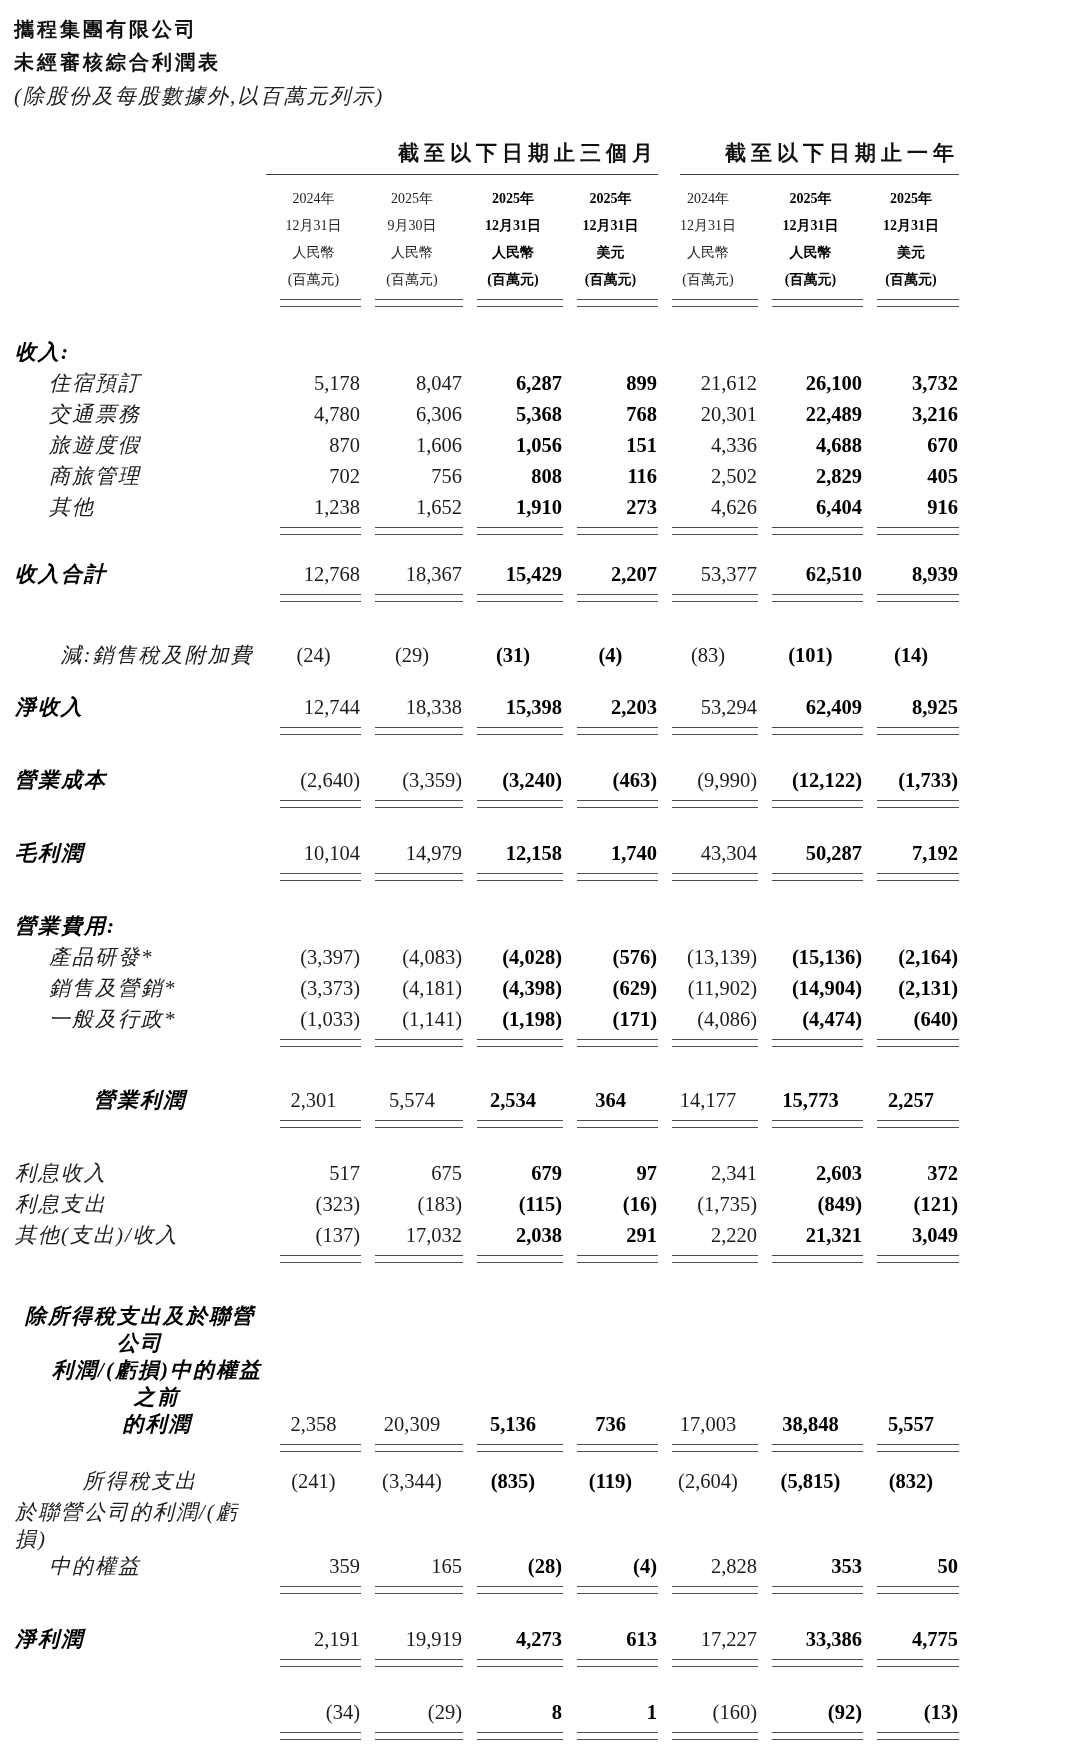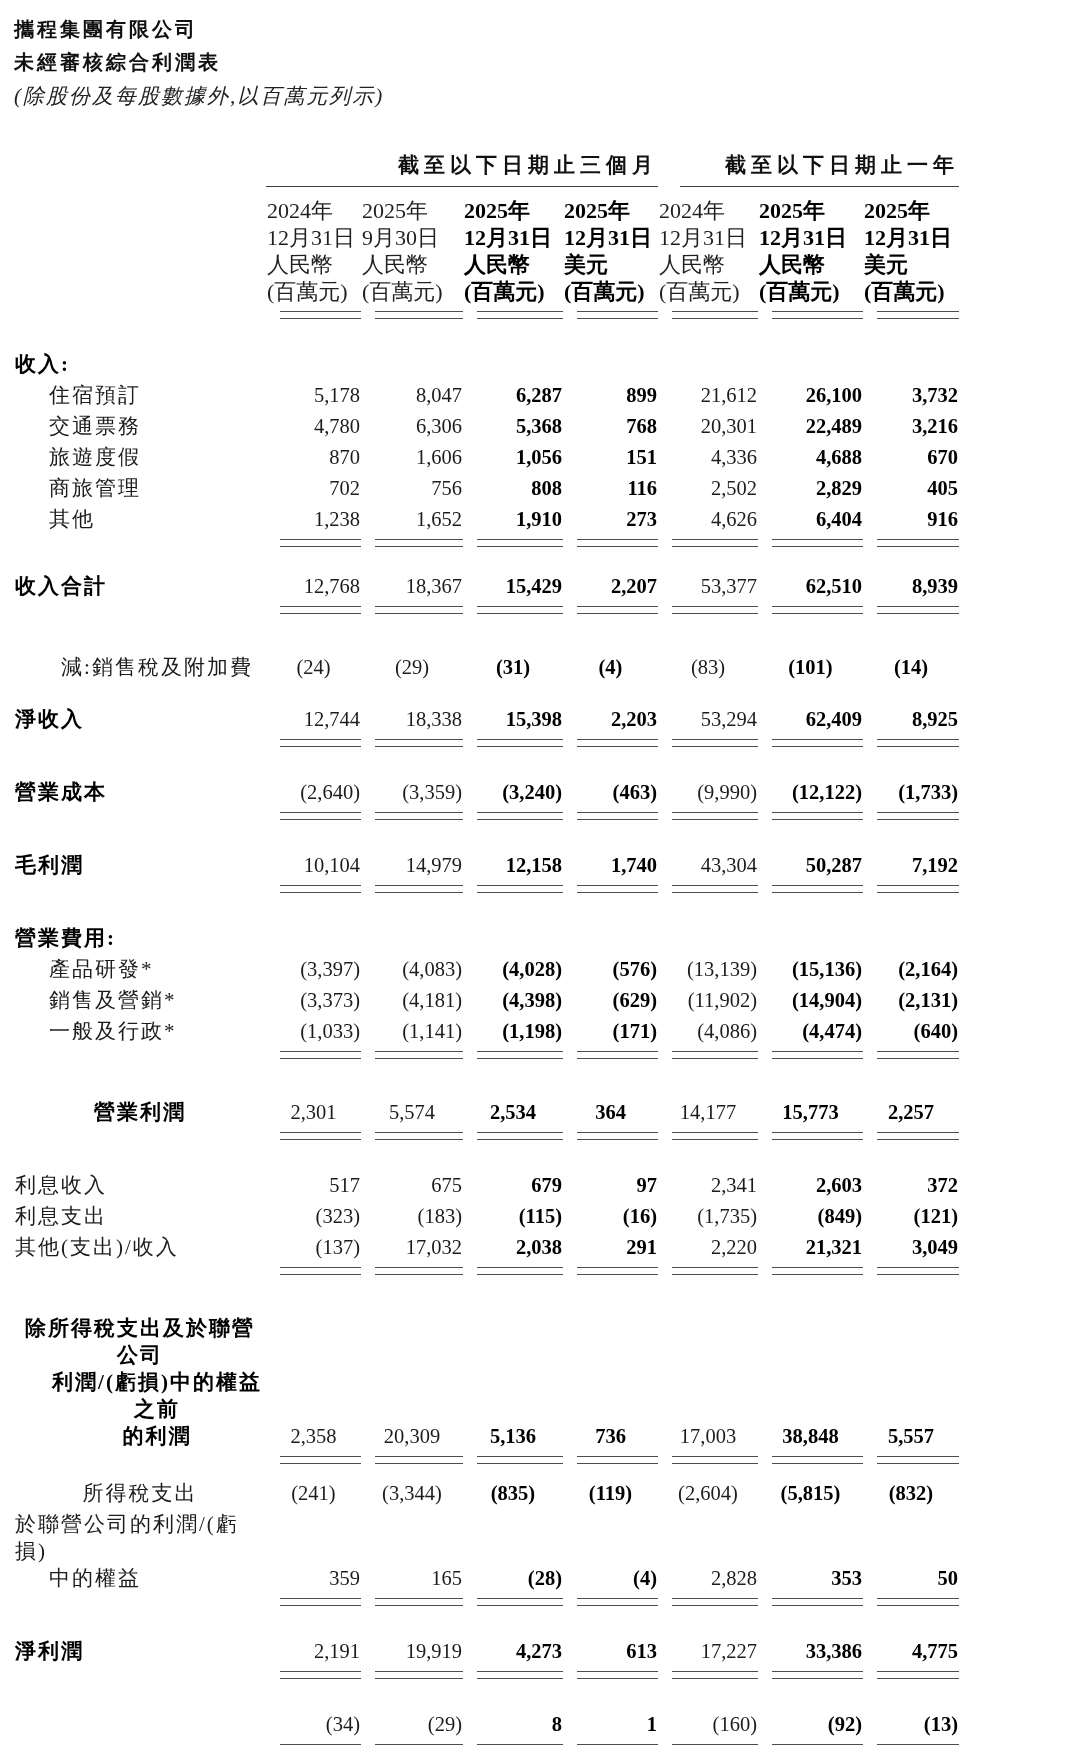--- a/index.html
+++ b/index.html
@@ -9,45 +9,45 @@
     font-family:"Liberation Serif","DejaVu Serif",serif;
     color:#1f1f1f;
     -webkit-font-smoothing:antialiased;
   }
   .page{padding:14px 0 40px 14px;width:1052px;}
   .title-line{
     font-size:20px;font-weight:700;letter-spacing:3px;line-height:33px;color:#111;font-family:Liberation Mono, monospace;
   }
   .subtitle{
     font-size:21px;font-style:italic;letter-spacing:2px;line-height:33px;color:#222;
-    margin-bottom:38px;
+    margin-bottom:26px;
   }
   table.fin{
     border-collapse:separate;border-spacing:0;table-layout:fixed;width:945px;
   }
   col.c-label{width:252px;}
   col.c1{width:95px;} col.c2{width:102px;} col.c3{width:100px;} col.c4{width:95px;}
   col.c5{width:100px;} col.c6{width:105px;} col.c7{width:96px;}
 
   th,td{margin:0;font-weight:normal;}
   .group-row th{
     font-weight:700;font-size:21px;letter-spacing:5px;color:#111;
     text-align:right;vertical-align:bottom;padding:0 0 0 0;
   }
   .group-rule{border-bottom:1.7px solid #3e3e3e;padding-bottom:7px;}
   .group-rule.g2{margin-left:22px;}
 
   .col-hd{
-    vertical-align:bottom;text-align:left;font-size:22px;line-height:27px;
+    vertical-align:bottom;text-align:center;font-size:14px;line-height:27px;
     padding-top:10px;color:#1f1f1f;position:relative;
   }
   .col-hd.bold, .bold{font-weight:700;color:#000;}
 
   tbody td{vertical-align:bottom;font-size:21px;line-height:27px;}
-  .label-cell{letter-spacing:2px;text-align:left;color:#1c1c1c;}
+  .label-cell{letter-spacing:2px;text-align:left;color:#1c1c1c;font-style:italic;}
   .label-cell.bold{font-weight:700;color:#000;}
   .lbl.ind-1{padding-left:34px;}
   .num-cell{text-align:right;position:relative;font-size:20.5px;color:#1c1c1c;}
   .num-cell.bold{font-weight:700;color:#000;}
 
   
   .gap-none td{padding-top:3px;}
   .gap-xs td{padding-top:14px;text-align:center;}
   .gap-sm td{padding-top:24px;}
   .gap-md td{padding-top:30px;}

